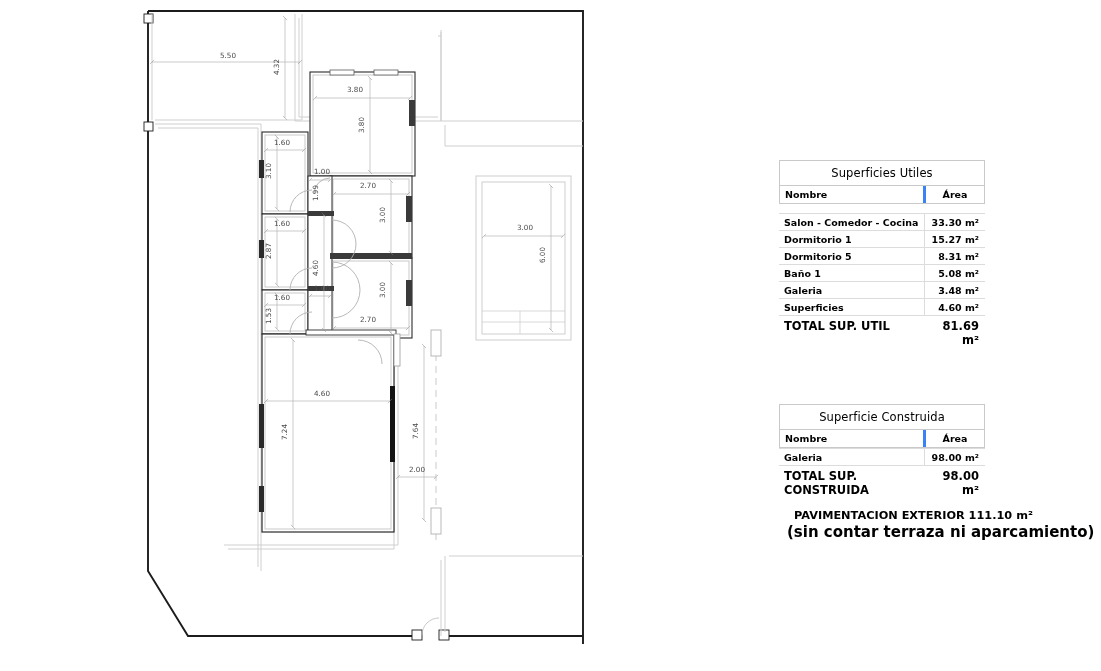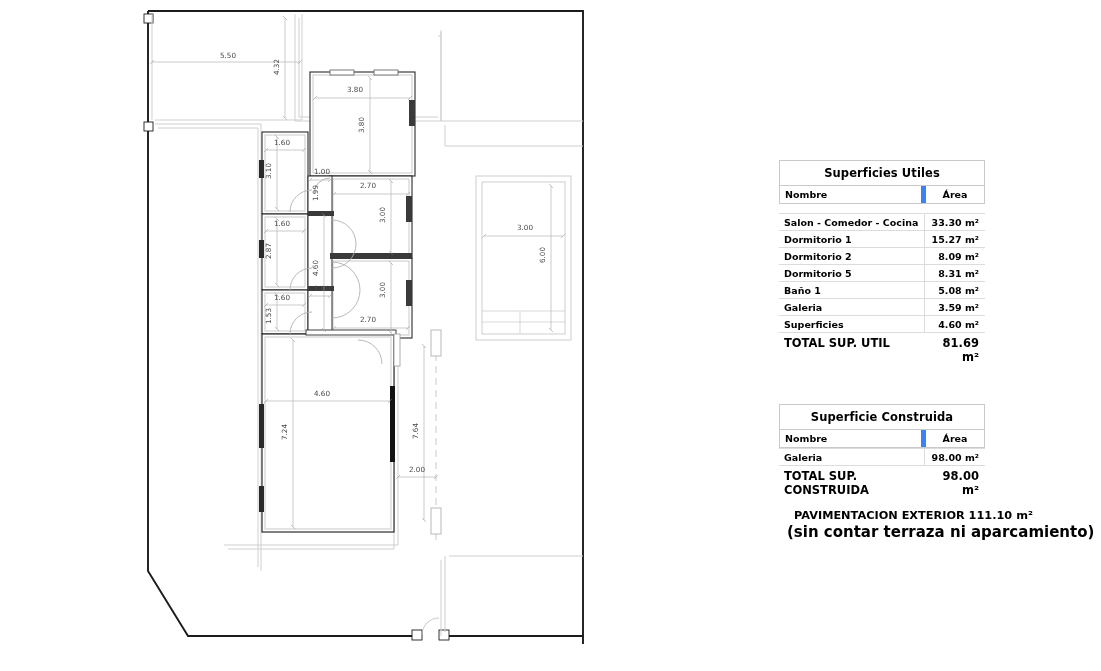--- a/index.html
+++ b/index.html
@@ -31,38 +31,38 @@
   #utiles-panel { left: 779px; top: 160px; width: 206px; }
   #construida-panel { left: 779px; top: 404px; width: 206px; }
   #pav-note { left: 787px; top: 509px; width: 230px; }
 
   .tbl-head-box {
     border: 1px solid #c9c9c9;
     border-bottom: none;
   }
   .tbl-title {
     text-align: center;
-    font-weight: bold;
+    font-weight: normal;
     font-size: 11.5px;
     letter-spacing: .1px;
     padding: 5px 0 5px;
     color: #000;
   }
   .tbl-colhead {
     display: flex;
     border-top: 1px solid #c9c9c9;
     border-bottom: 1px solid #c9c9c9;
     font-size: 9.5px;
     font-weight: bold;
     color: #000;
   }
   .tbl-colhead .c-name {
     flex: 0 0 146px;
     padding: 3px 16px 3px 5px;
-    border-right: 5px solid #3b82f6;
+    border-right: 3px solid #3b82f6;
     box-sizing: border-box;
   }
   .tbl-colhead .c-area {
     flex: 1;
     padding: 3px 0 3px 0;
     text-align: center;
     box-sizing: border-box;
   }
 
   .rows { margin-top: 9px; }
@@ -304,34 +304,30 @@
   <div class="rows" id="utiles-rows">
       <div class="trow">
         <div class="c-name">Salon - Comedor - Cocina</div>
         <div class="c-area">33.30 m²</div>
       </div>
       <div class="trow">
         <div class="c-name">Dormitorio 1</div>
         <div class="c-area">15.27 m²</div>
       </div>
       <div class="trow">
-        <div class="c-name">Dormitorio 2</div>
-        <div class="c-area">8.09 m²</div>
-      </div>
-      <div class="trow">
         <div class="c-name">Dormitorio 5</div>
         <div class="c-area">8.31 m²</div>
       </div>
       <div class="trow">
         <div class="c-name">Baño 1</div>
         <div class="c-area">5.08 m²</div>
       </div>
       <div class="trow">
         <div class="c-name">Galeria</div>
-        <div class="c-area">3.59 m²</div>
+        <div class="c-area">3.48 m²</div>
       </div>
       <div class="trow">
         <div class="c-name">Superficies</div>
         <div class="c-area">4.60 m²</div>
       </div>
     </div>
   <div class="trow-total">
     <div class="c-name">TOTAL SUP. UTIL</div>
     <div class="c-area">81.69 m²</div>
   </div>

